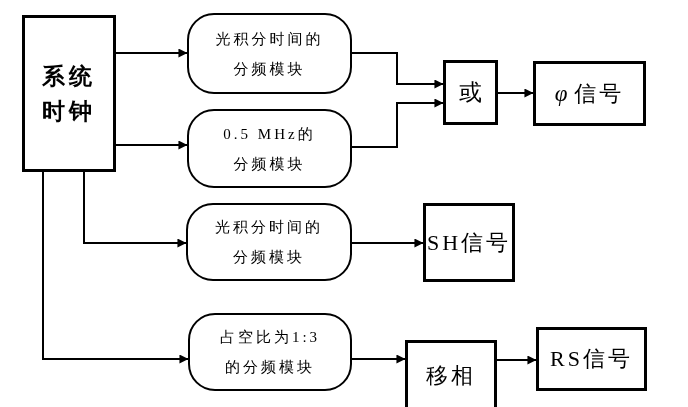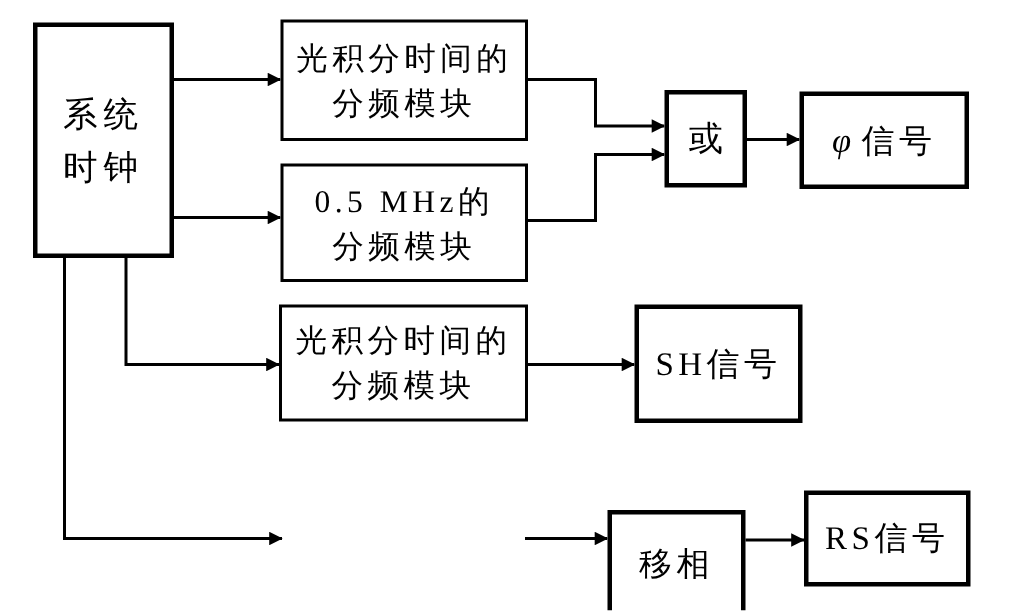--- a/index.html
+++ b/index.html
@@ -8,21 +8,21 @@
     font-family:"Liberation Serif","DejaVu Serif",serif;color:#000;
     overflow:hidden;
   }
   .wires{position:absolute;left:0;top:0;width:688px;height:407px;}
   .wires path{stroke:#000;stroke-width:2;fill:none;}
   .node{
     position:absolute;box-sizing:border-box;border:3px solid #000;background:#fff;
     display:flex;align-items:center;justify-content:center;
     text-align:center;white-space:pre-line;
   }
-  .module{border-width:2.5px;font-size:21px;line-height:30px;letter-spacing:3px;}
+  .module{border-width:2.5px;font-size:15px;line-height:30px;letter-spacing:3px;border-radius:27px;}
   .sys{font-size:23px;line-height:35px;letter-spacing:4px;}
   .gate{font-size:23px;letter-spacing:0;}
   .signal{font-size:22px;letter-spacing:3px;white-space:nowrap;}
   .phi-sym{font-style:italic;margin-right:4px;font-size:23px;}
 </style>
 </head>
 <body>
 
 <div class="stage">
 
@@ -37,39 +37,41 @@
     <path d="M350 53 H397 V84 H443" marker-end="url(#arrow)"></path>
     <path d="M350 147 H397 V103 H443" marker-end="url(#arrow)"></path>
     <path d="M496 93 H533" marker-end="url(#arrow)"></path>
     <path d="M84 170 V243 H186" marker-end="url(#arrow)"></path>
     <path d="M350 243 H423" marker-end="url(#arrow)"></path>
     <path d="M43 170 V359 H188" marker-end="url(#arrow)"></path>
     <path d="M350 359 H405" marker-end="url(#arrow)"></path>
     <path d="M495 360 H536" marker-end="url(#arrow)"></path>
   </svg>
 
-  <div class="node sys" style="left:22px;top:15px;width:94px;height:157px;">系统
+  <div class="node sys" style="left:22px;top:15px;width:94px;height:157px;font-weight:bold;">系统
 时钟</div>
 
   <div class="node module" style="left:187px;top:13px;width:165px;height:81px;">光积分时间的
 分频模块</div>
 
   <div class="node module" style="left:187px;top:109px;width:165px;height:79px;">0.5 MHz的
 分频模块</div>
 
   <div class="node module" style="left:186px;top:203px;width:166px;height:78px;">光积分时间的
 分频模块</div>
 
+  <div class="node module" style="left:188px;top:313px;width:164px;height:78px;">占空比为1:3
+的分频模块</div>
 
   <div class="node gate" style="left:443px;top:60px;width:55px;height:65px;">或</div>
 
   <div class="node signal" style="left:533px;top:61px;width:113px;height:65px;">
     <span class="phi-sym">φ</span>
       <span>信号</span>
   </div>
 
-  <div class="node signal" style="left:423px;top:203px;width:112px;height:79px;">SH信号</div>
+  <div class="node signal" style="left:423px;top:203px;width:92px;height:79px;">SH信号</div>
 
   <div class="node signal" style="left:405px;top:340px;width:92px;height:71px;">移相</div>
 
   <div class="node signal" style="left:536px;top:327px;width:111px;height:64px;">RS信号</div>
 
 </div>
 
 </body></html>

